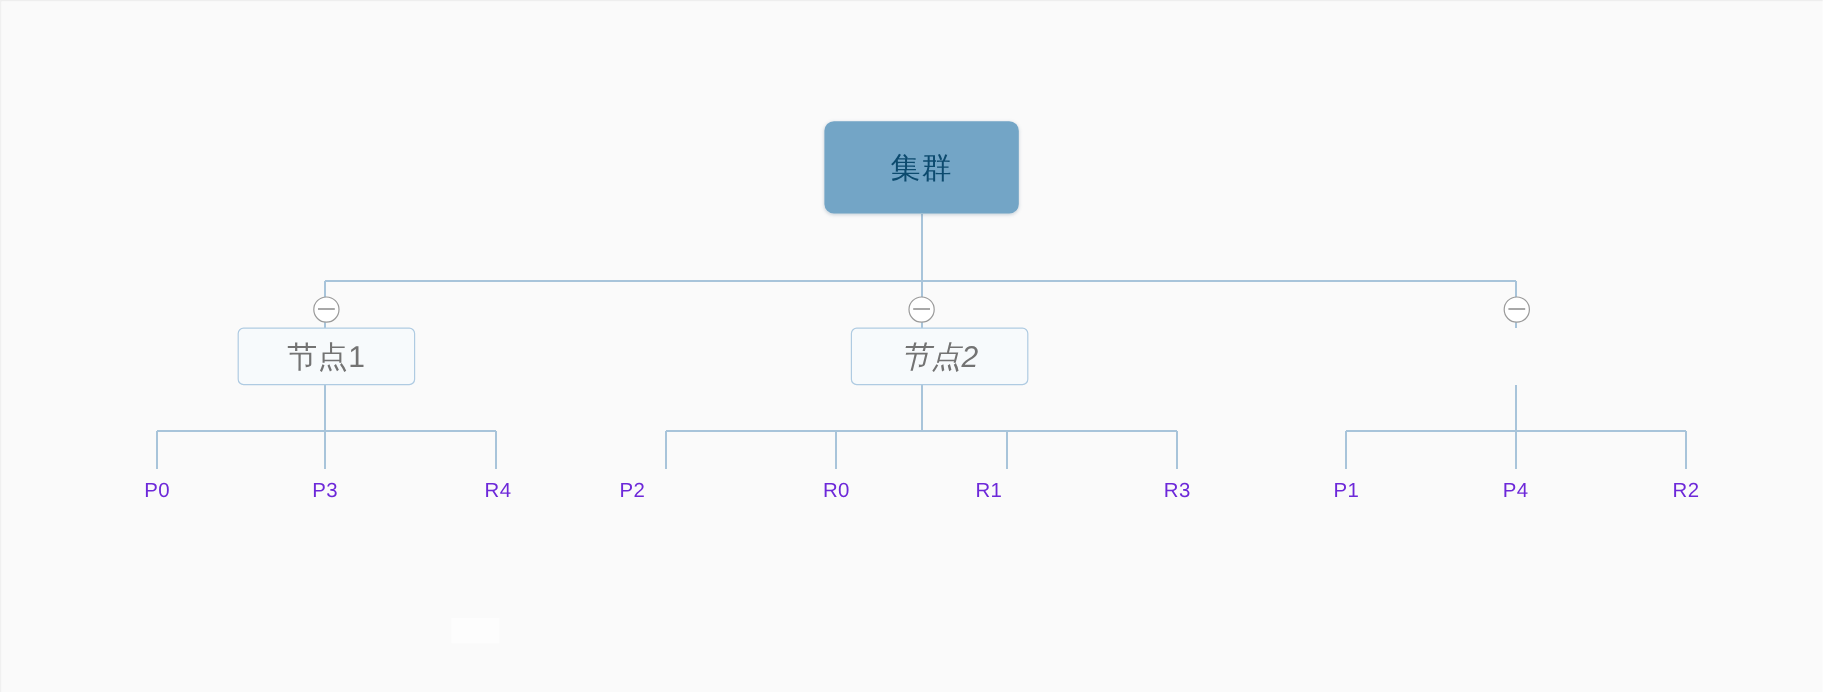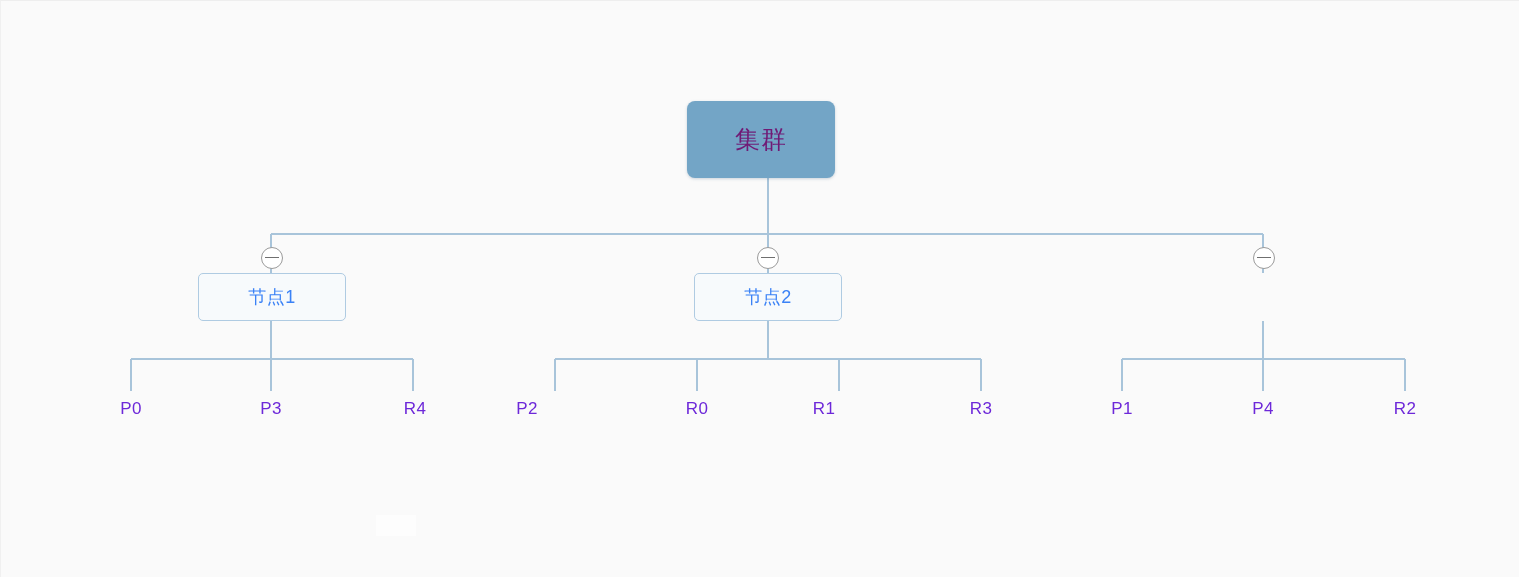--- a/index.html
+++ b/index.html
@@ -29,44 +29,44 @@
   }
   .node-box {
     position: absolute;
     box-sizing: border-box;
     display: flex;
     align-items: center;
     justify-content: center;
     white-space: nowrap;
   }
   .root-node {
-    width: 148px;
+    width: 162px;
     height: 77px;
     left: 686px;
     top: 100px;
     background: #73a5c6;
     border-radius: 8px;
-    color: #701a75;
+    color: #0c4a6e;
     font-size: 25px;
     letter-spacing: 1px;
     box-shadow: 0 1px 3px rgba(90, 120, 145, 0.30);
   }
   .branch-node {
     width: 148px;
     height: 48px;
     top: 272px;
     background: #f7fafc;
     border: 1px solid #afcbe2;
     border-radius: 5px;
-    color: #3b82f6;
-    font-size: 18px;
+    color: #737373;
+    font-size: 25px;
     letter-spacing: 0.5px;
   }
   #node-1 { left: 197px; }
-  #node-2 { left: 693px; }
+  #node-2 { left: 708px; font-style: italic; }
   #node-3 { left: 1189px; }
 
   .toggle-icon {
     position: absolute;
     width: 22px;
     height: 22px;
     top: 246px;
     border: 1px solid #9a9a9a;
     border-radius: 50%;
     background: #ffffff;

